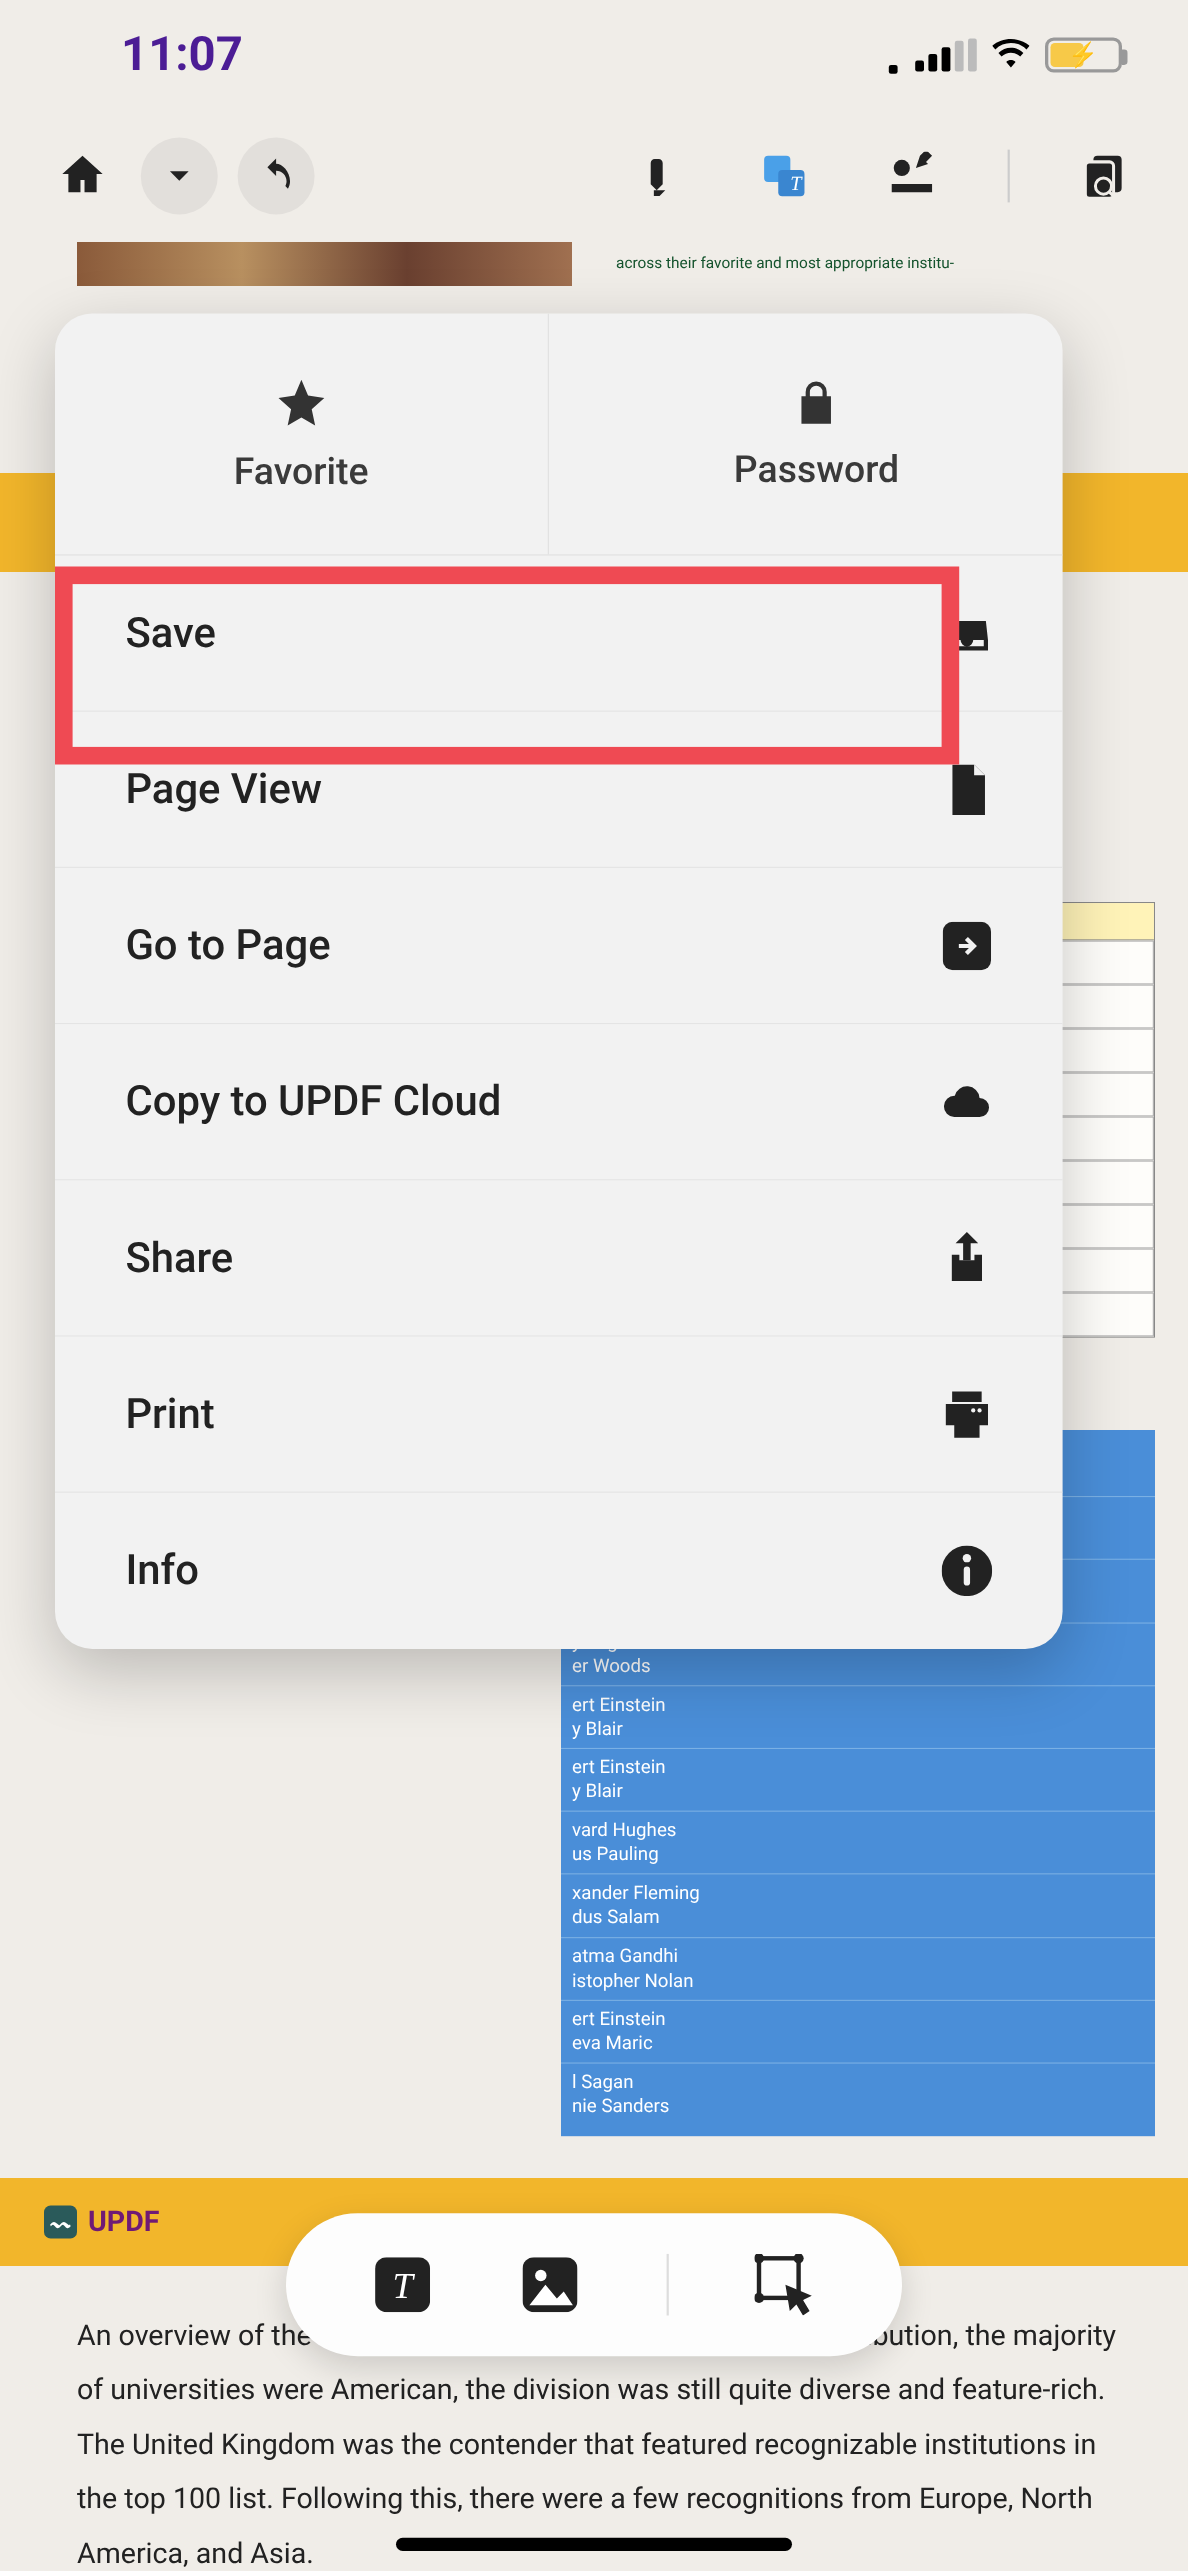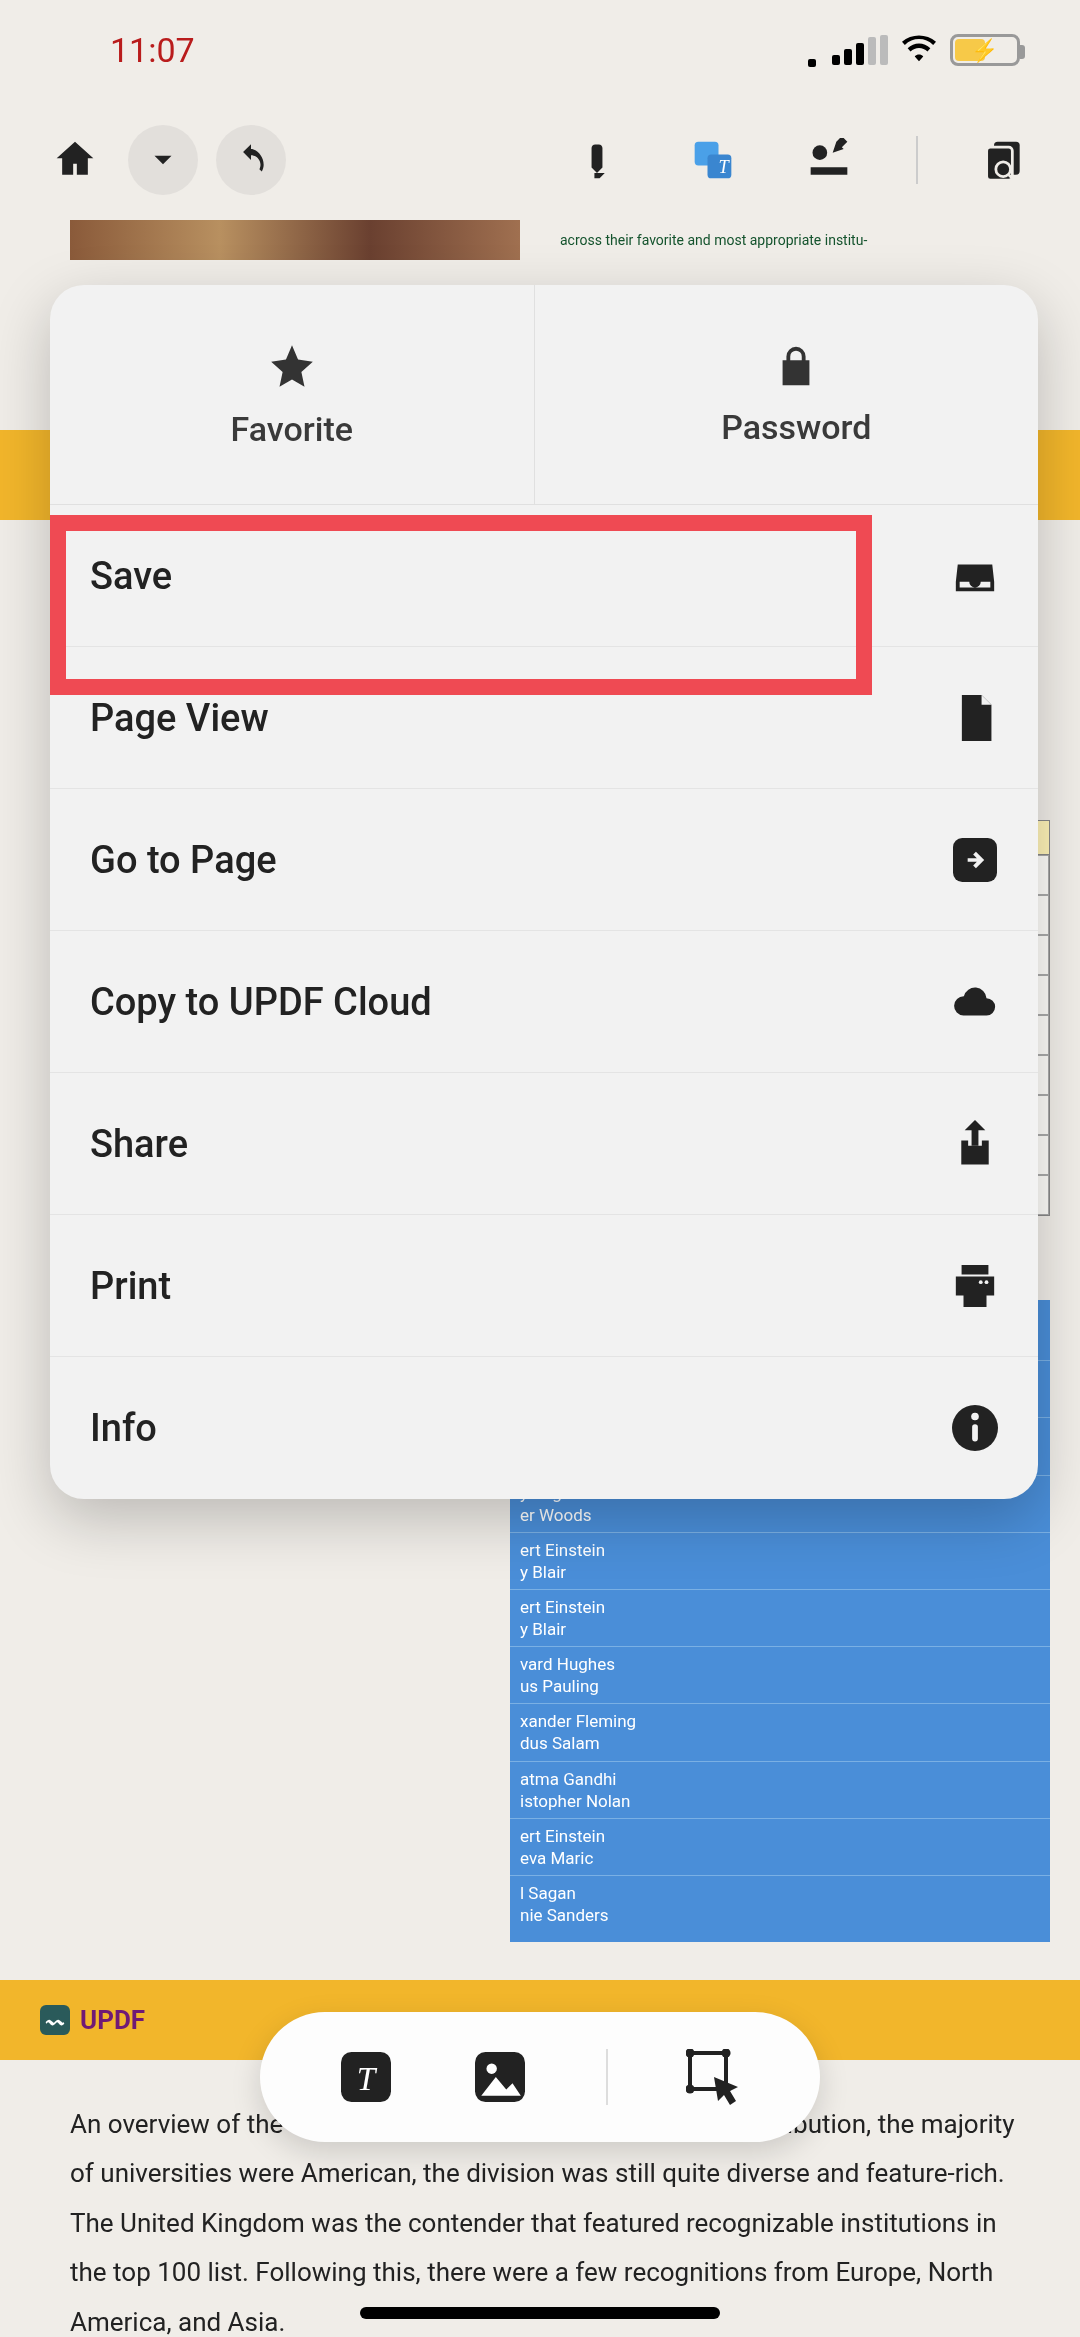--- a/index.html
+++ b/index.html
@@ -13,23 +13,23 @@
   }
   
   .status-bar {
     height: 100px;
     display: flex;
     align-items: center;
     justify-content: space-between;
     padding: 0 60px 0 110px;
   }
   .status-time {
-    font-size: 34px;
-    font-weight: 400;
-    color: #b91c1c;
+    font-size: 43px;
+    font-weight: 700;
+    color: #4c1d95;
   }
   .status-right {
     display: flex;
     align-items: center;
     gap: 14px;
   }
   .sig-dots {
     display: flex;
     align-items: flex-end;
     gap: 4px;
@@ -114,39 +114,39 @@
   .bg-blue .br { padding:6px 10px; border-top:1px solid #7ab0e4; line-height:1.3}
   .bg-para {
     position:absolute; top:1880px; left:70px; right:60px;
     font-size:26px; color:#222; line-height:1.9;
   }
 
   
   .menu {
     position:absolute;
     left:50px; top:285px;
-    width:988px;
+    width:916px;
     background:#f2f2f2;
     border-radius:34px;
     box-shadow: 0 20px 60px rgba(0,0,0,.22);
     overflow:hidden;
   }
   .menu-top {
     height:220px; display:flex;
     border-bottom:1px solid #e0e0e0;
   }
   .menu-top .cell {
     flex:1; display:flex;flex-direction:column;align-items:center;justify-content:center;gap:18px;
   }
   .menu-top .cell + .cell { border-left:1px solid #e0e0e0;padding-left:20px; }
   .top-label { font-size:34px; color:#3a3a3a; font-weight:500}
   .menu-list {}
   .menu-item {
     height:142px; display:flex;align-items:center;justify-content:space-between;
-    padding:0 40px; border-bottom:1px solid #e4e4e4;
+    padding:0 64px; border-bottom:1px solid #e4e4e4;
   }
   .menu-item:last-child { border-bottom:none; }
   .mi-label { font-size:38px;color:#222;font-weight:500 }
   .mi-icon { width:46px;height:46px;display:flex;align-items:center;justify-content:center }
 
   
   .hl {
     position:absolute;
     left:50px; top:515px;
     width:822px; height:180px;

